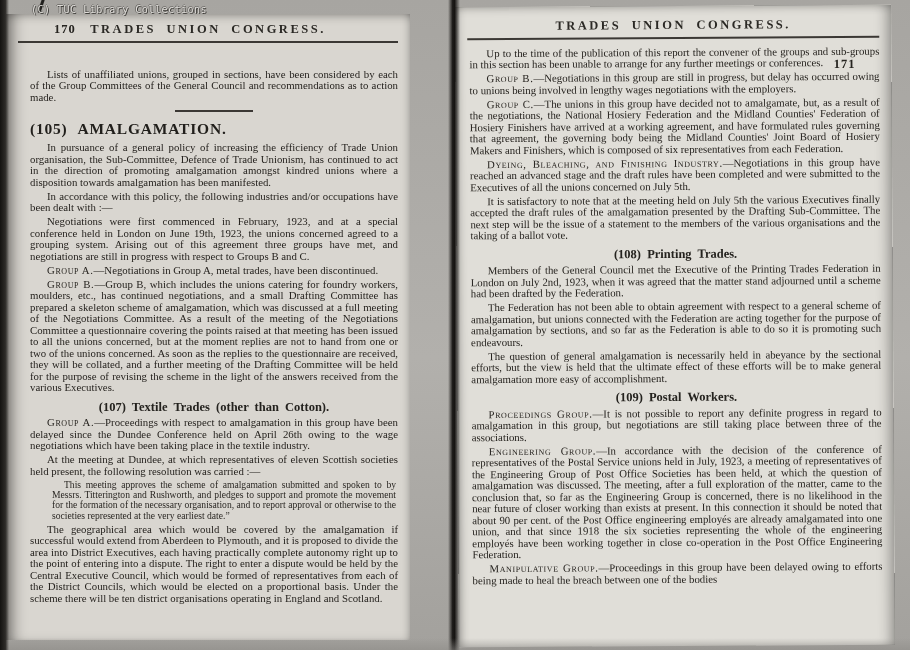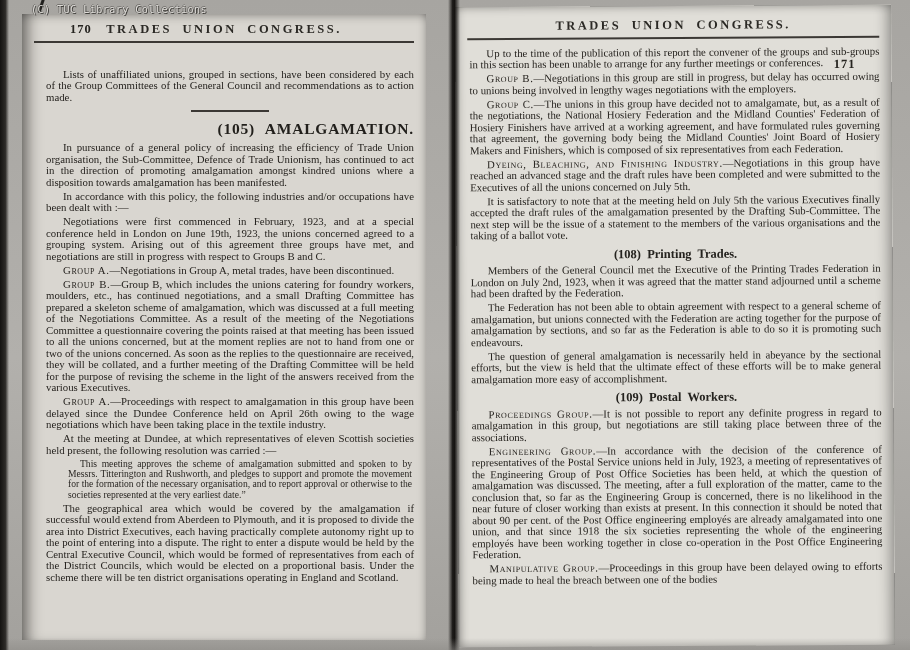--- a/index.html
+++ b/index.html
@@ -28,21 +28,21 @@
     width: 3px; height: 16px;
     background: #21201e;
     transform: rotate(18deg);
     z-index: 25;
   }
   .page {
     position: absolute;
     color: #262420;
   }
   .page-left {
-    left: 22px; top: 14px;
+    left: 6px; top: 14px;
     width: 404px; height: 626px;
     background: #d9d6d0;
     box-shadow: inset 14px 0 16px -10px rgba(15,14,12,0.65), inset 0 10px 10px -8px rgba(0,0,0,0.25), inset -6px 0 8px -6px rgba(0,0,0,0.35);
   }
   .page-right {
     left: 457px; top: 6px;
     width: 436px; height: 640px;
     background: #e0ded8;
     transform: rotate(-0.35deg);
     box-shadow: inset 8px 0 10px -7px rgba(0,0,0,0.45), inset -12px 0 14px -9px rgba(0,0,0,0.4), inset 0 8px 8px -6px rgba(0,0,0,0.2);
@@ -102,21 +102,21 @@
     line-height: 11.5px;
     text-align: justify;
     text-indent: 17px;
     color: #26231f;
   }
   .para .lead {
     font-variant: small-caps;
     letter-spacing: 0.6px;
   }
   .heading1 {
-    text-align: right;
+    text-align: left;
     font-weight: bold;
     font-size: 15.5px;
     letter-spacing: 0.8px;
     word-spacing: 6px;
     margin: 8px 0 4px 0;
     color: #211f1b;
   }
   .heading2 {
     text-align: center;
     font-weight: bold;
@@ -152,20 +152,21 @@
     </div>
     <div class="page-body" id="left-page-content">
         <p class="para">Lists of unaffiliated unions, grouped in sections, have been considered by each of the Group Committees of the General Council and recommendations as to action made.</p>
         <div class="sep-rule"></div>
         <div class="heading1">(105) AMALGAMATION.</div>
         <p class="para">In pursuance of a general policy of increasing the efficiency of Trade Union organisation, the Sub-Committee, Defence of Trade Unionism, has continued to act in the direction of promoting amalgamation amongst kindred unions where a disposition towards amalgamation has been manifested.</p>
         <p class="para">In accordance with this policy, the following industries and/or occupations have been dealt with :—</p>
         <p class="para">Negotiations were first commenced in February, 1923, and at a special conference held in London on June 19th, 1923, the unions concerned agreed to a grouping system.  Arising out of this agreement three groups have met, and negotiations are still in progress with respect to Groups B and C.</p>
         <p class="para"><span class="lead">Group A.</span>—Negotiations in Group A, metal trades, have been discontinued.</p>
         <p class="para"><span class="lead">Group B.</span>—Group B, which includes the unions catering for foundry workers, moulders, etc., has continued negotiations, and a small Drafting Committee has prepared a skeleton scheme of amalgamation, which was discussed at a full meeting of the Negotiations Committee.  As a result of the meeting of the Negotiations Committee a questionnaire covering the points raised at that meeting has been issued to all the unions concerned, but at the moment replies are not to hand from one or two of the unions concerned.  As soon as the replies to the questionnaire are received, they will be collated, and a further meeting of the Drafting Committee will be held for the purpose of revising the scheme in the light of the answers received from the various Executives.</p>
+        <div class="heading2">(107) Textile Trades (other than Cotton).</div>
         <p class="para"><span class="lead">Group A.</span>—Proceedings with respect to amalgamation in this group have been delayed since the Dundee Conference held on April 26th owing to the wage negotiations which have been taking place in the textile industry.</p>
         <p class="para">At the meeting at Dundee, at which representatives of eleven Scottish societies held present, the following resolution was carried :—</p>
         <div class="quote">This meeting approves the scheme of amalgamation submitted and spoken to by Messrs. Titterington and Rushworth, and pledges to support and promote the movement for the formation of the necessary organisation, and to report approval or otherwise to the societies represented at the very earliest date.”</div>
         <p class="para">The geographical area which would be covered by the amalgamation if successful would extend from Aberdeen to Plymouth, and it is proposed to divide the area into District Executives, each having practically complete autonomy right up to the point of entering into a dispute.  The right to enter a dispute would be held by the Central Executive Council, which would be formed of representatives from each of the District Councils, which would be elected on a proportional basis.  Under the scheme there will be ten district organisations operating in England and Scotland.</p>
       </div>
   </div>
 
   <div class="page page-right">
     <div class="page-header">
       <span class="page-num">171</span>

